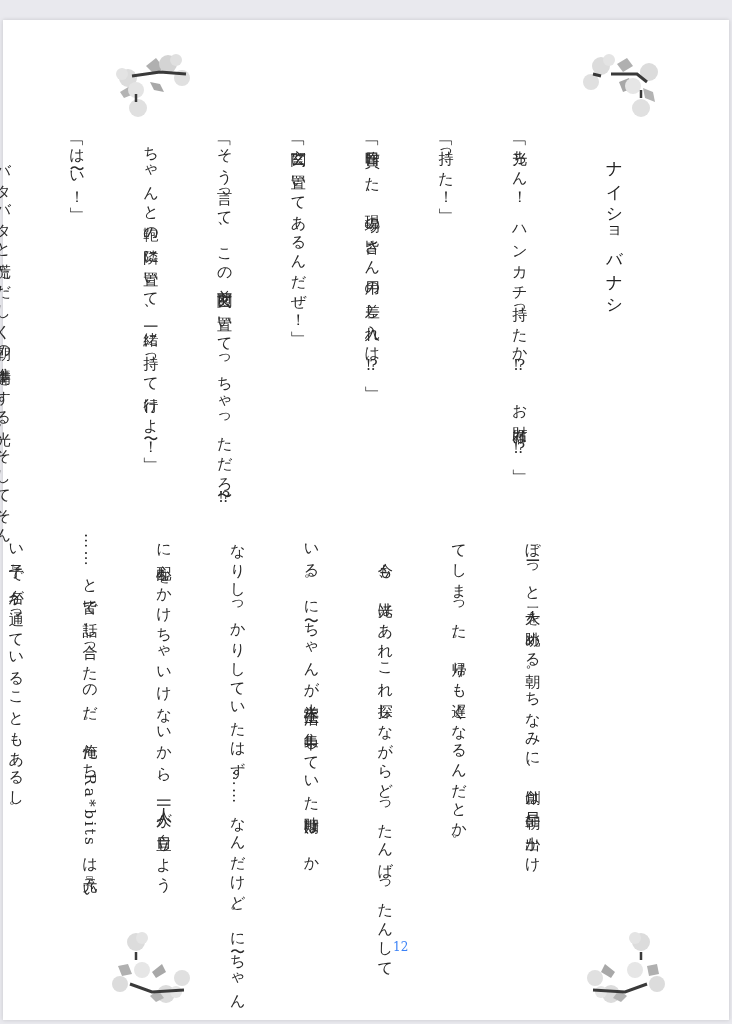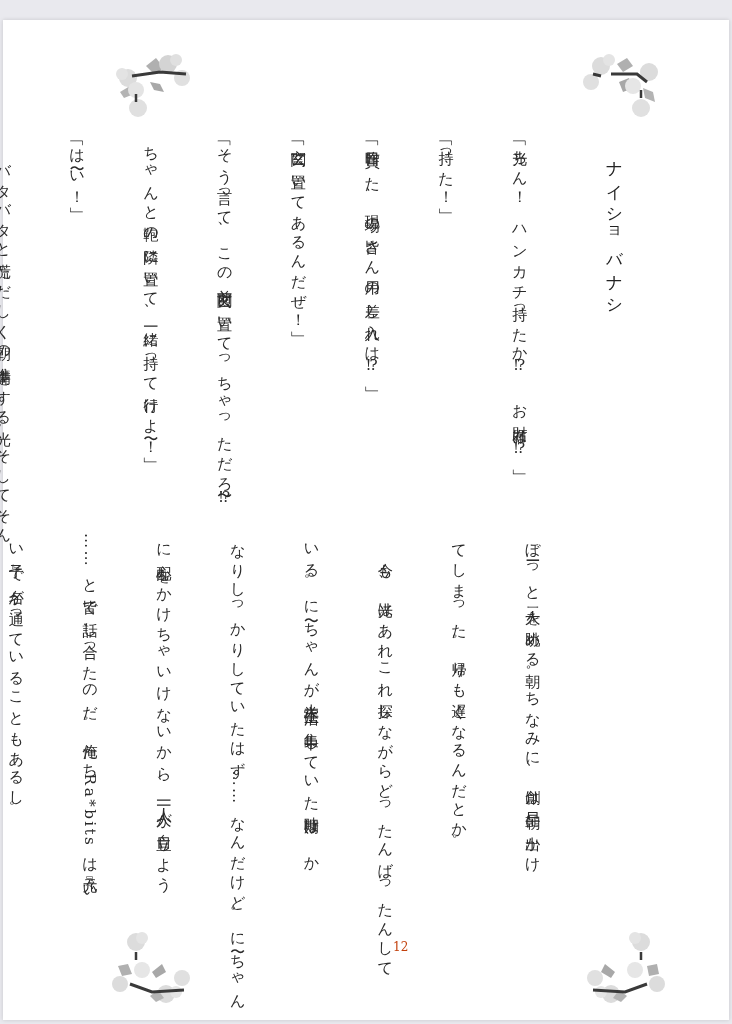--- a/index.html
+++ b/index.html
@@ -29,21 +29,21 @@
     font-size:16.5px;
     letter-spacing:4px;
     color:#222;
     left:600px; top:130px;
   }
   .top-block { right:148px; top:116px; height:360px; }
   .bottom-block { right:135px; top:513px; height:370px; }
   .line { display:block; }
   .page-num {
     position:absolute; left:390px; top:920px;
-    font-size:12px; color:#c2410c;
+    font-size:12px; color:#3b82f6;
   }
   .corner { position:absolute; width:90px; height:80px; }
   .corner.tl { left:103px; top:18px; }
   .corner.tr { left:578px; top:18px; }
   .corner.bl { left:103px; top:906px; }
   .corner.br { left:578px; top:906px; }
 </style>
 </head>
 <body>
 

